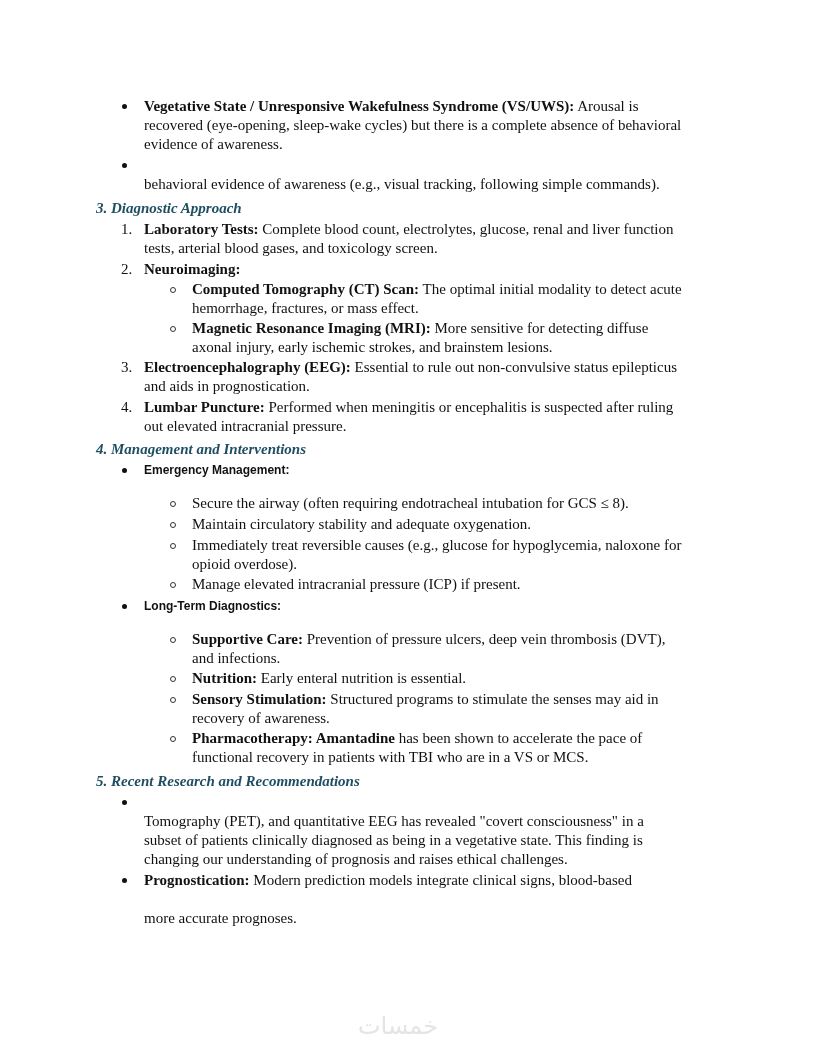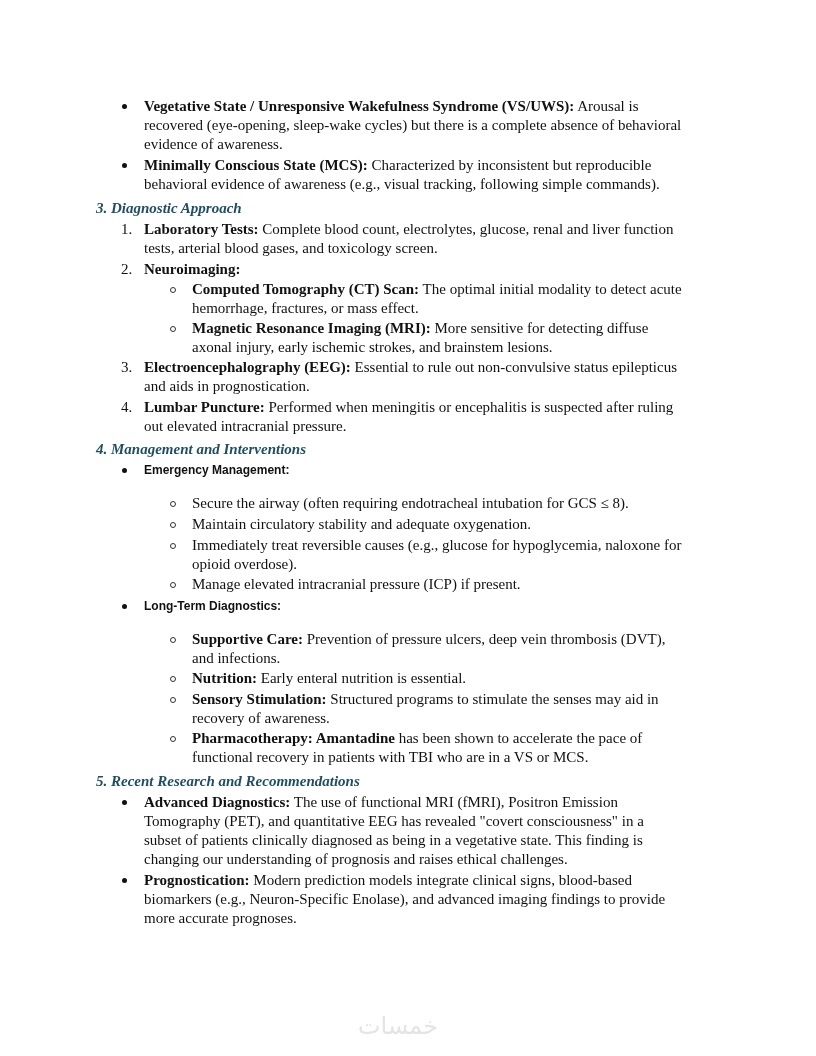--- a/index.html
+++ b/index.html
@@ -19,21 +19,20 @@
 <body>
 
 <div class="page">
 
   <div class="bullet" style="left:122px;top:104px"></div>
   <div class="line" style="left:144px;top:97px"><span class="b">Vegetative State / Unresponsive Wakefulness Syndrome (VS/UWS):</span><span> Arousal is</span></div>
   <div class="line" style="left:144px;top:116px">recovered (eye-opening, sleep-wake cycles) but there is a complete absence of behavioral</div>
   <div class="line" style="left:144px;top:135px">evidence of awareness.</div>
 
   <div class="bullet" style="left:122px;top:163px"></div>
-  <div class="line" style="left:144px;top:156px"><span class="b">Minimally Conscious State (MCS):</span><span> Characterized by inconsistent but reproducible</span></div>
   <div class="line" style="left:144px;top:175px">behavioral evidence of awareness (e.g., visual tracking, following simple commands).</div>
 
   <div class="line h" style="left:96px;top:199px">3. Diagnostic Approach</div>
 
   <div class="num" style="left:121px;top:220px">1.</div>
   <div class="line" style="left:144px;top:220px"><span class="b">Laboratory Tests:</span><span> Complete blood count, electrolytes, glucose, renal and liver function</span></div>
   <div class="line" style="left:144px;top:239px">tests, arterial blood gases, and toxicology screen.</div>
 
   <div class="num" style="left:121px;top:260px">2.</div>
   <div class="line b" style="left:144px;top:260px">Neuroimaging:</div>
@@ -83,24 +82,22 @@
   <div class="line" style="left:192px;top:690px"><span class="b">Sensory Stimulation:</span><span> Structured programs to stimulate the senses may aid in</span></div>
   <div class="line" style="left:192px;top:709px">recovery of awareness.</div>
 
   <div class="circle" style="left:170px;top:736px"></div>
   <div class="line" style="left:192px;top:729px"><span class="b">Pharmacotherapy: Amantadine</span><span> has been shown to accelerate the pace of</span></div>
   <div class="line" style="left:192px;top:748px">functional recovery in patients with TBI who are in a VS or MCS.</div>
 
   <div class="line h" style="left:96px;top:772px">5. Recent Research and Recommendations</div>
 
   <div class="bullet" style="left:122px;top:800px"></div>
-  <div class="line" style="left:144px;top:793px"><span class="b">Advanced Diagnostics:</span><span> The use of functional MRI (fMRI), Positron Emission</span></div>
   <div class="line" style="left:144px;top:812px">Tomography (PET), and quantitative EEG has revealed "covert consciousness" in a</div>
   <div class="line" style="left:144px;top:831px">subset of patients clinically diagnosed as being in a vegetative state. This finding is</div>
   <div class="line" style="left:144px;top:850px">changing our understanding of prognosis and raises ethical challenges.</div>
 
   <div class="bullet" style="left:122px;top:878px"></div>
   <div class="line" style="left:144px;top:871px"><span class="b">Prognostication:</span><span> Modern prediction models integrate clinical signs, blood-based</span></div>
-  <div class="line" style="left:144px;top:890px">biomarkers (e.g., Neuron-Specific Enolase), and advanced imaging findings to provide</div>
   <div class="line" style="left:144px;top:909px">more accurate prognoses.</div>
 
   <div class="wm">خمسات</div>
 </div>
 
 </body></html>

